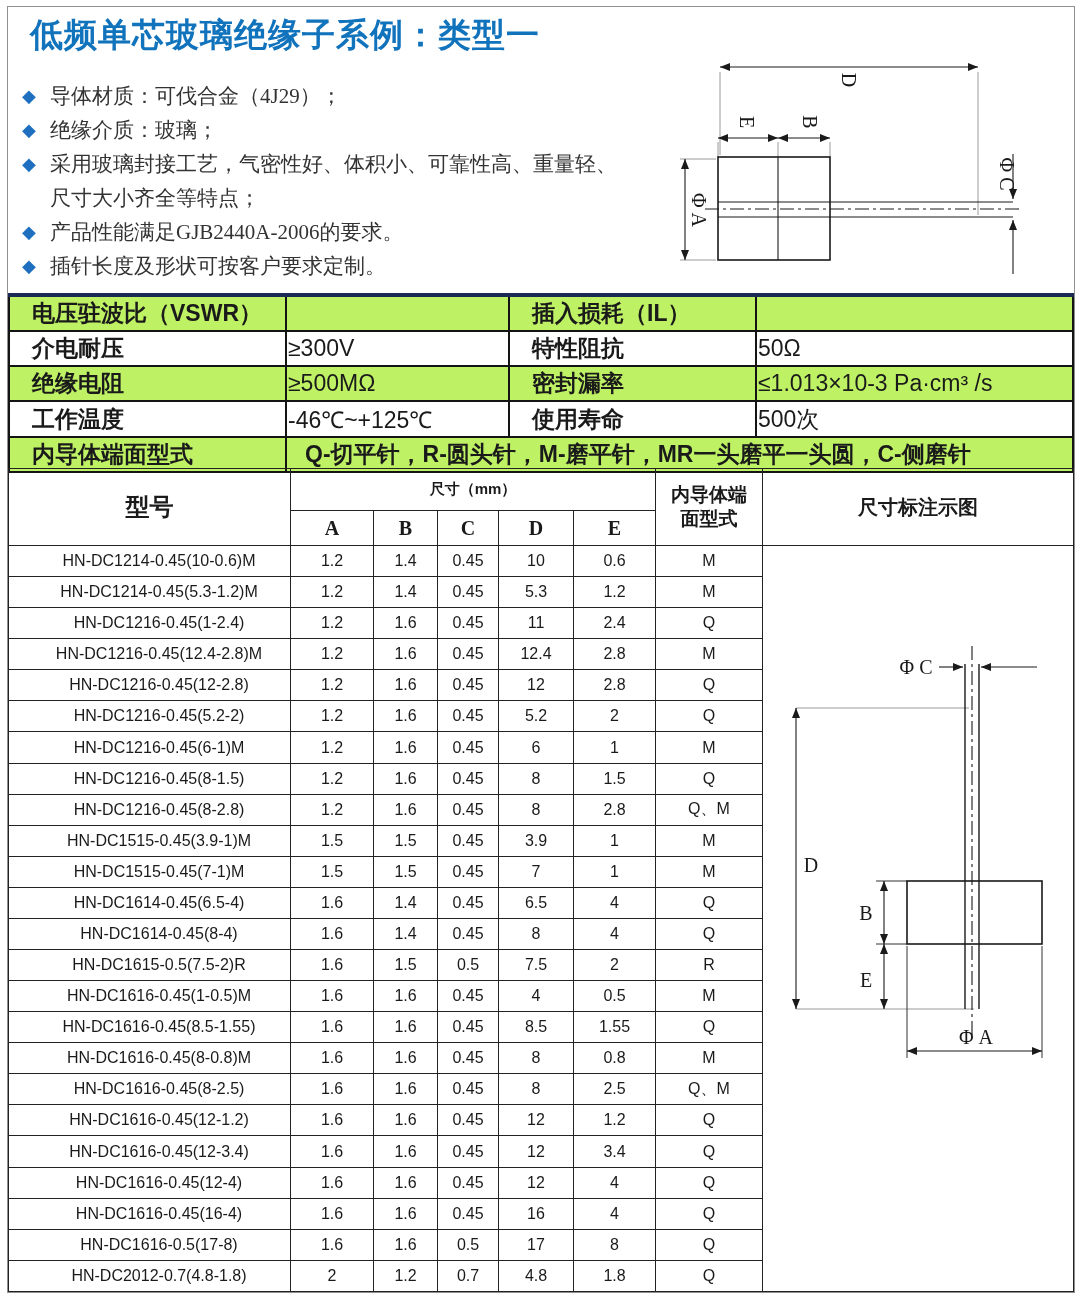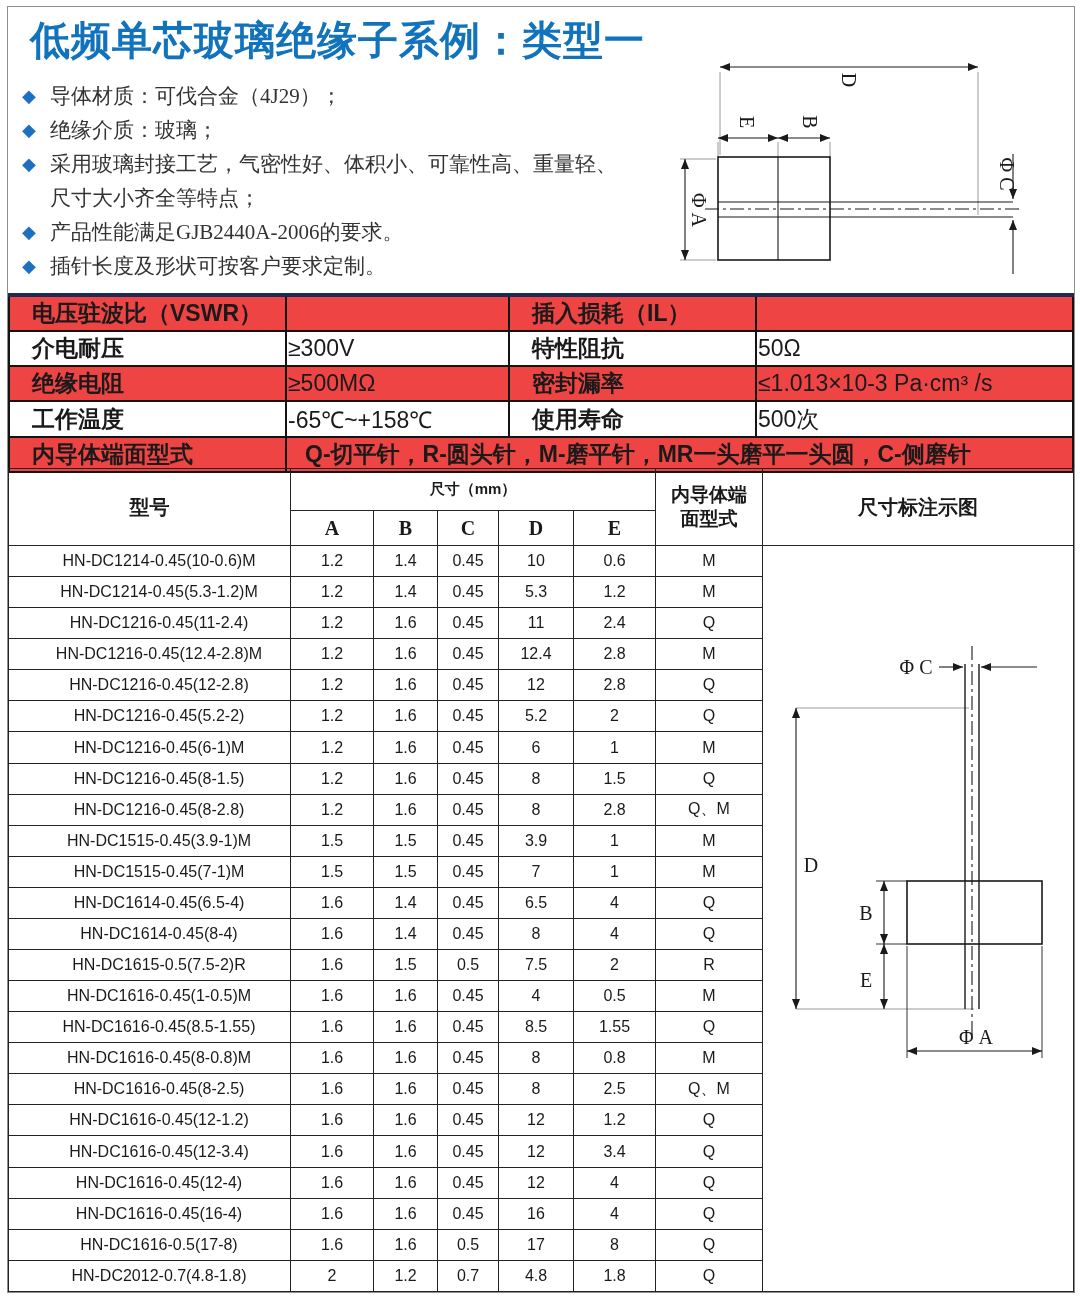--- a/index.html
+++ b/index.html
@@ -7,21 +7,21 @@
     position:relative;width:1080px;height:1300px;overflow:hidden;
     font-family:"Liberation Sans",sans-serif;color:#1a1a1a;
   }
   .page-frame{
     position:absolute;left:7px;top:6px;width:1066px;height:1285px;
     border:1px solid #8f8f8f;pointer-events:none;
   }
   
   .title{
     position:absolute;left:30px;top:13px;width:900px;
-    font-size:40px;font-weight:bold;color:#1273bd;
+    font-size:33px;font-weight:bold;color:#1273bd;
     font-family:"Liberation Sans",sans-serif;letter-spacing:1px;
   }
   
   .bullets{
     position:absolute;left:22px;top:79px;width:660px;
     font-family:"Liberation Serif",serif;font-size:21px;line-height:34px;color:#333;
   }
   .bullet{display:flex;}
   .bullet .diamond{width:28px;color:#1e6fbf;font-size:18px;flex:0 0 28px;}
   .bullet .btext{flex:1;}
@@ -29,38 +29,38 @@
   
   .spec-table{
     position:absolute;left:8px;top:293px;width:1064px;
     border-collapse:collapse;table-layout:fixed;
     border-top:4px solid #1b2a55;
   }
   .spec-table td{
     border:2px solid #141414;height:30px;vertical-align:middle;
     font-size:23px;white-space:nowrap;overflow:hidden;
   }
-  .spec-table tr.hl{background:#ef4444;}
+  .spec-table tr.hl{background:#bef264;}
   .spec-table td.lbl{font-weight:bold;padding-left:22px;}
   .spec-table td.lbl2{}
   .spec-table td.val{font-weight:normal;}
   .spec-table td.valfull{padding-left:18px;font-weight:bold;}
   
   .model-table{
     position:absolute;left:8px;top:468px;width:1065px;
     border-collapse:collapse;table-layout:fixed;
   }
   .model-table th,.model-table td{
     border:1.5px solid #222;text-align:center;vertical-align:middle;
     overflow:hidden;white-space:nowrap;
   }
   .model-table thead tr.h1row{height:42px;}
   .model-table thead tr.h2row{height:35px;}
   .model-table tbody tr{height:31px;}
-  .th-model{font-size:20px;font-weight:bold;}
+  .th-model{font-size:24px;font-weight:bold;}
   .th-dims{font-size:15px;font-weight:bold;}
   .th-dim{font-family:"Liberation Serif",serif;font-size:20px;font-weight:bold;}
   .th-face{font-size:19px;font-weight:bold;line-height:24px;}
   .th-diagram{font-size:20px;font-weight:bold;}
   .c-model{font-size:16px;padding-left:20px;}
   .c-num{font-size:16px;}
   .c-face{font-size:16px;}
   .diagram-cell{background:#fff;padding:0;vertical-align:top;}
   
   .top-diagram{position:absolute;left:650px;top:42px;}
@@ -161,21 +161,21 @@
     <td class="val">50Ω</td>
   </tr>
   <tr class="hl">
     <td class="lbl">绝缘电阻</td>
     <td class="val">≥500MΩ</td>
     <td class="lbl lbl2">密封漏率</td>
     <td class="val">≤1.013×10-3 Pa·cm³ /s</td>
   </tr>
   <tr>
     <td class="lbl">工作温度</td>
-    <td class="val">-65℃~+158℃</td>
+    <td class="val">-46℃~+125℃</td>
     <td class="lbl lbl2">使用寿命</td>
     <td class="val">500次</td>
   </tr>
   <tr class="hl">
     <td class="lbl">内导体端面型式</td>
     <td class="valfull" colspan="3">Q-切平针，R-圆头针，M-磨平针，MR一头磨平一头圆，C-侧磨针</td>
   </tr>
 </tbody>
   </table>
 
@@ -264,21 +264,21 @@
   <tr>
         <td class="c-model">HN-DC1214-0.45(5.3-1.2)M</td>
         <td class="c-num">1.2</td>
         <td class="c-num">1.4</td>
         <td class="c-num">0.45</td>
         <td class="c-num">5.3</td>
         <td class="c-num">1.2</td>
         <td class="c-face">M</td>
       </tr>
       <tr>
-        <td class="c-model">HN-DC1216-0.45(11-2.4)</td>
+        <td class="c-model">HN-DC1216-0.45(1-2.4)</td>
         <td class="c-num">1.2</td>
         <td class="c-num">1.6</td>
         <td class="c-num">0.45</td>
         <td class="c-num">11</td>
         <td class="c-num">2.4</td>
         <td class="c-face">Q</td>
       </tr>
       <tr>
         <td class="c-model">HN-DC1216-0.45(12.4-2.8)M</td>
         <td class="c-num">1.2</td>

